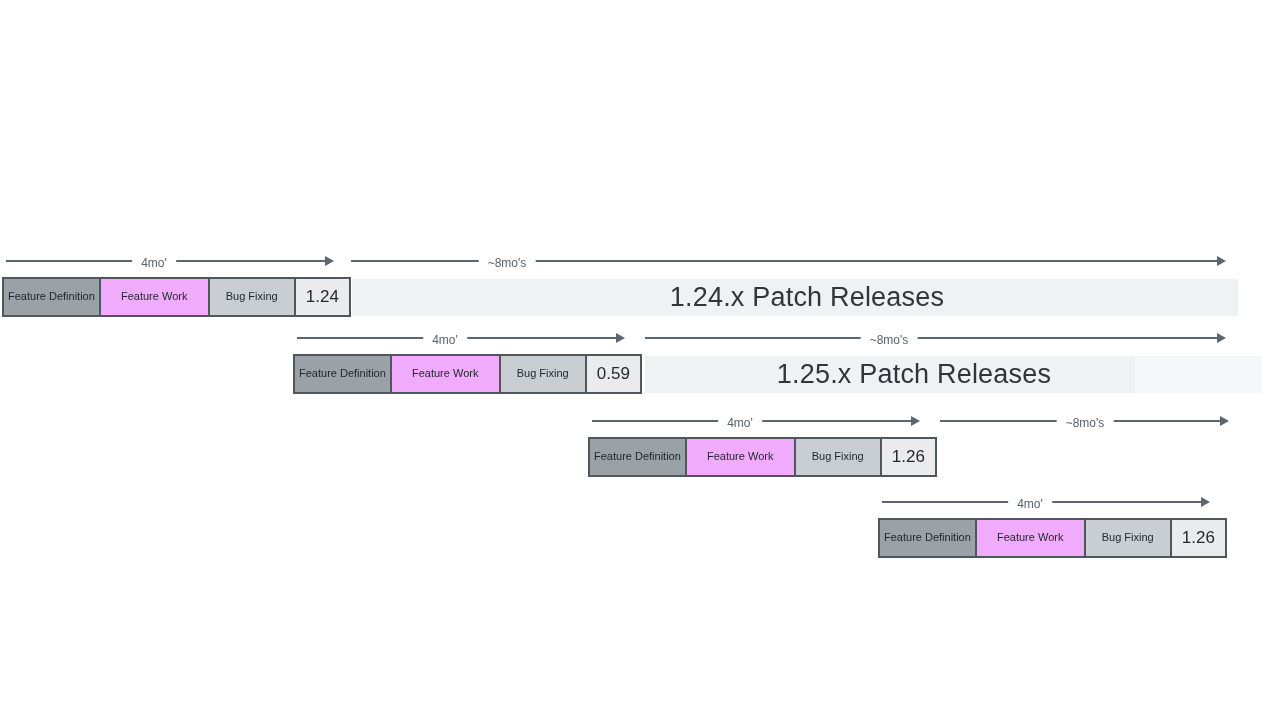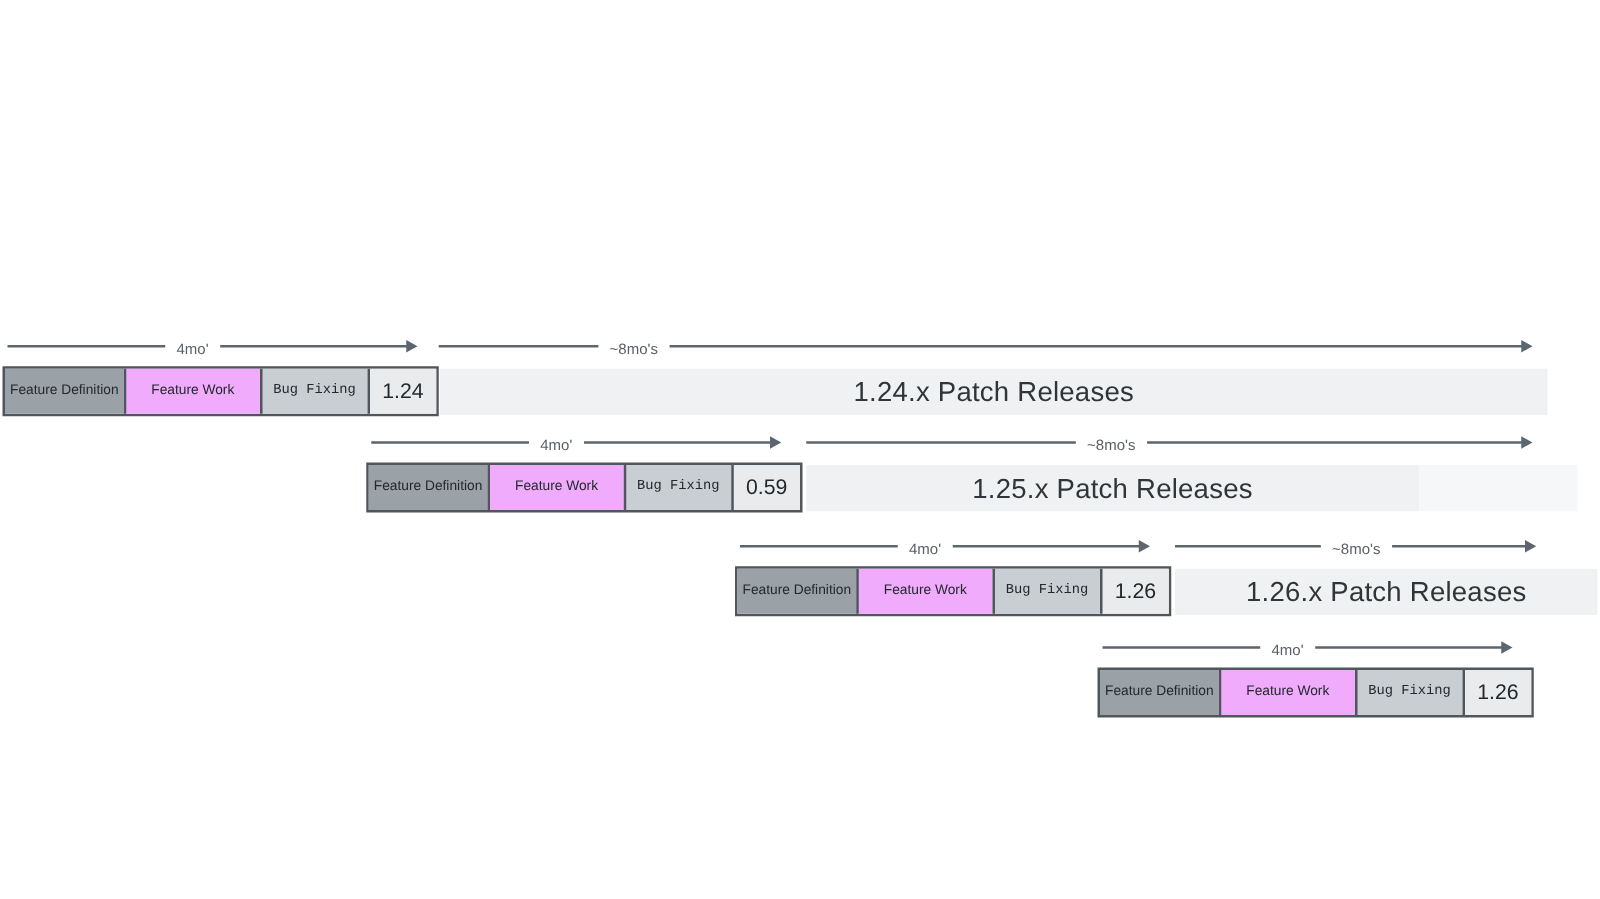--- a/index.html
+++ b/index.html
@@ -1,20 +1,20 @@
 <!DOCTYPE html>
 <html><head>
 <meta charset="utf-8">
 <style>
   html,body{margin:0;padding:0;background:#ffffff;}
   .stage{
     position:relative;width:1280px;height:719px;background:#ffffff;overflow:hidden;
     font-family:"Liberation Sans",sans-serif;
   }
-  .row{position:absolute;margin-top:16px;}
+  .row{position:absolute;}
   .r1{left:2px;top:260px;width:1240px;height:60px;}
   .r2{left:293px;top:337px;width:975px;height:60px;}
   .r3{left:588px;top:420px;width:692px;height:60px;}
   .r4{left:878px;top:501px;width:360px;height:62px;}
 
   
   .arrow{position:absolute;top:0;height:0;border-top:2px solid #5d666e;}
   .arrowhead{
     position:absolute;right:-2px;top:-6px;width:0;height:0;
     border-left:9px solid #5d666e;border-top:5px solid transparent;border-bottom:5px solid transparent;
@@ -38,28 +38,28 @@
     display:flex;border:2px solid #4f565c;
   }
   .phase{
     display:flex;align-items:center;justify-content:center;text-align:right;
     font-size:11px;line-height:1.25;color:#23282d;border-left:2px solid #4f565c;
     padding:4px 2px;box-sizing:border-box;
   }
   .phase:first-child{border-left:none;}
   .fd{flex:0 0 27.5%;background:#9aa1a7;}
   .fw{flex:0 0 31.5%;background:#f0abfc;}
-  .bf{flex:0 0 25.0%;background:#c9ced3;font-family:Liberation Mono, monospace;}
+  .bf{flex:0 0 25.0%;background:#c9ced3;}
   .ver{flex:1 1 auto;background:#e9ebec;font-size:17px;}
 
   
   .bar{position:absolute;top:19px;height:37px;background:#eff1f3;}
   .bar-text{
     height:37px;display:flex;align-items:center;justify-content:center;
-    font-size:22px;color:#30353a;white-space:nowrap;letter-spacing:0.2px;
+    font-size:27px;color:#30353a;white-space:nowrap;letter-spacing:0.2px;padding-left:24px;
   }
   .r1 .bar{left:350px;width:886px;}
   .r2 .bar{left:352px;width:617px;background:linear-gradient(90deg,#eff1f3 0,#eff1f3 490px,#f6f7f9 490px);}
   .r2 .bar-text{width:490px;text-align:right;}
   .r3 .bar{left:352px;width:338px;}
 </style>
 </head>
 <body>
 
 <div class="stage">
@@ -112,23 +112,20 @@
     <div class="arrow arrow-8mo">
       <span class="arrowhead"></span>
       <span class="arrow-label">~8mo's</span>
     </div>
     <div class="phases">
       <div class="phase fd">Feature Definition</div>
       <div class="phase fw">Feature Work</div>
       <div class="phase bf">Bug Fixing</div>
       <div class="phase ver">1.26</div>
     </div>
-    <div class="bar">
-      <div class="bar-text">1.26.x Patch Releases</div>
-    </div>
   </div>
 
   <div class="row r4">
     <div class="arrow arrow-4mo">
       <span class="arrowhead"></span>
       <span class="arrow-label">4mo'</span>
     </div>
     <div class="phases">
       <div class="phase fd">Feature Definition</div>
       <div class="phase fw">Feature Work</div>

